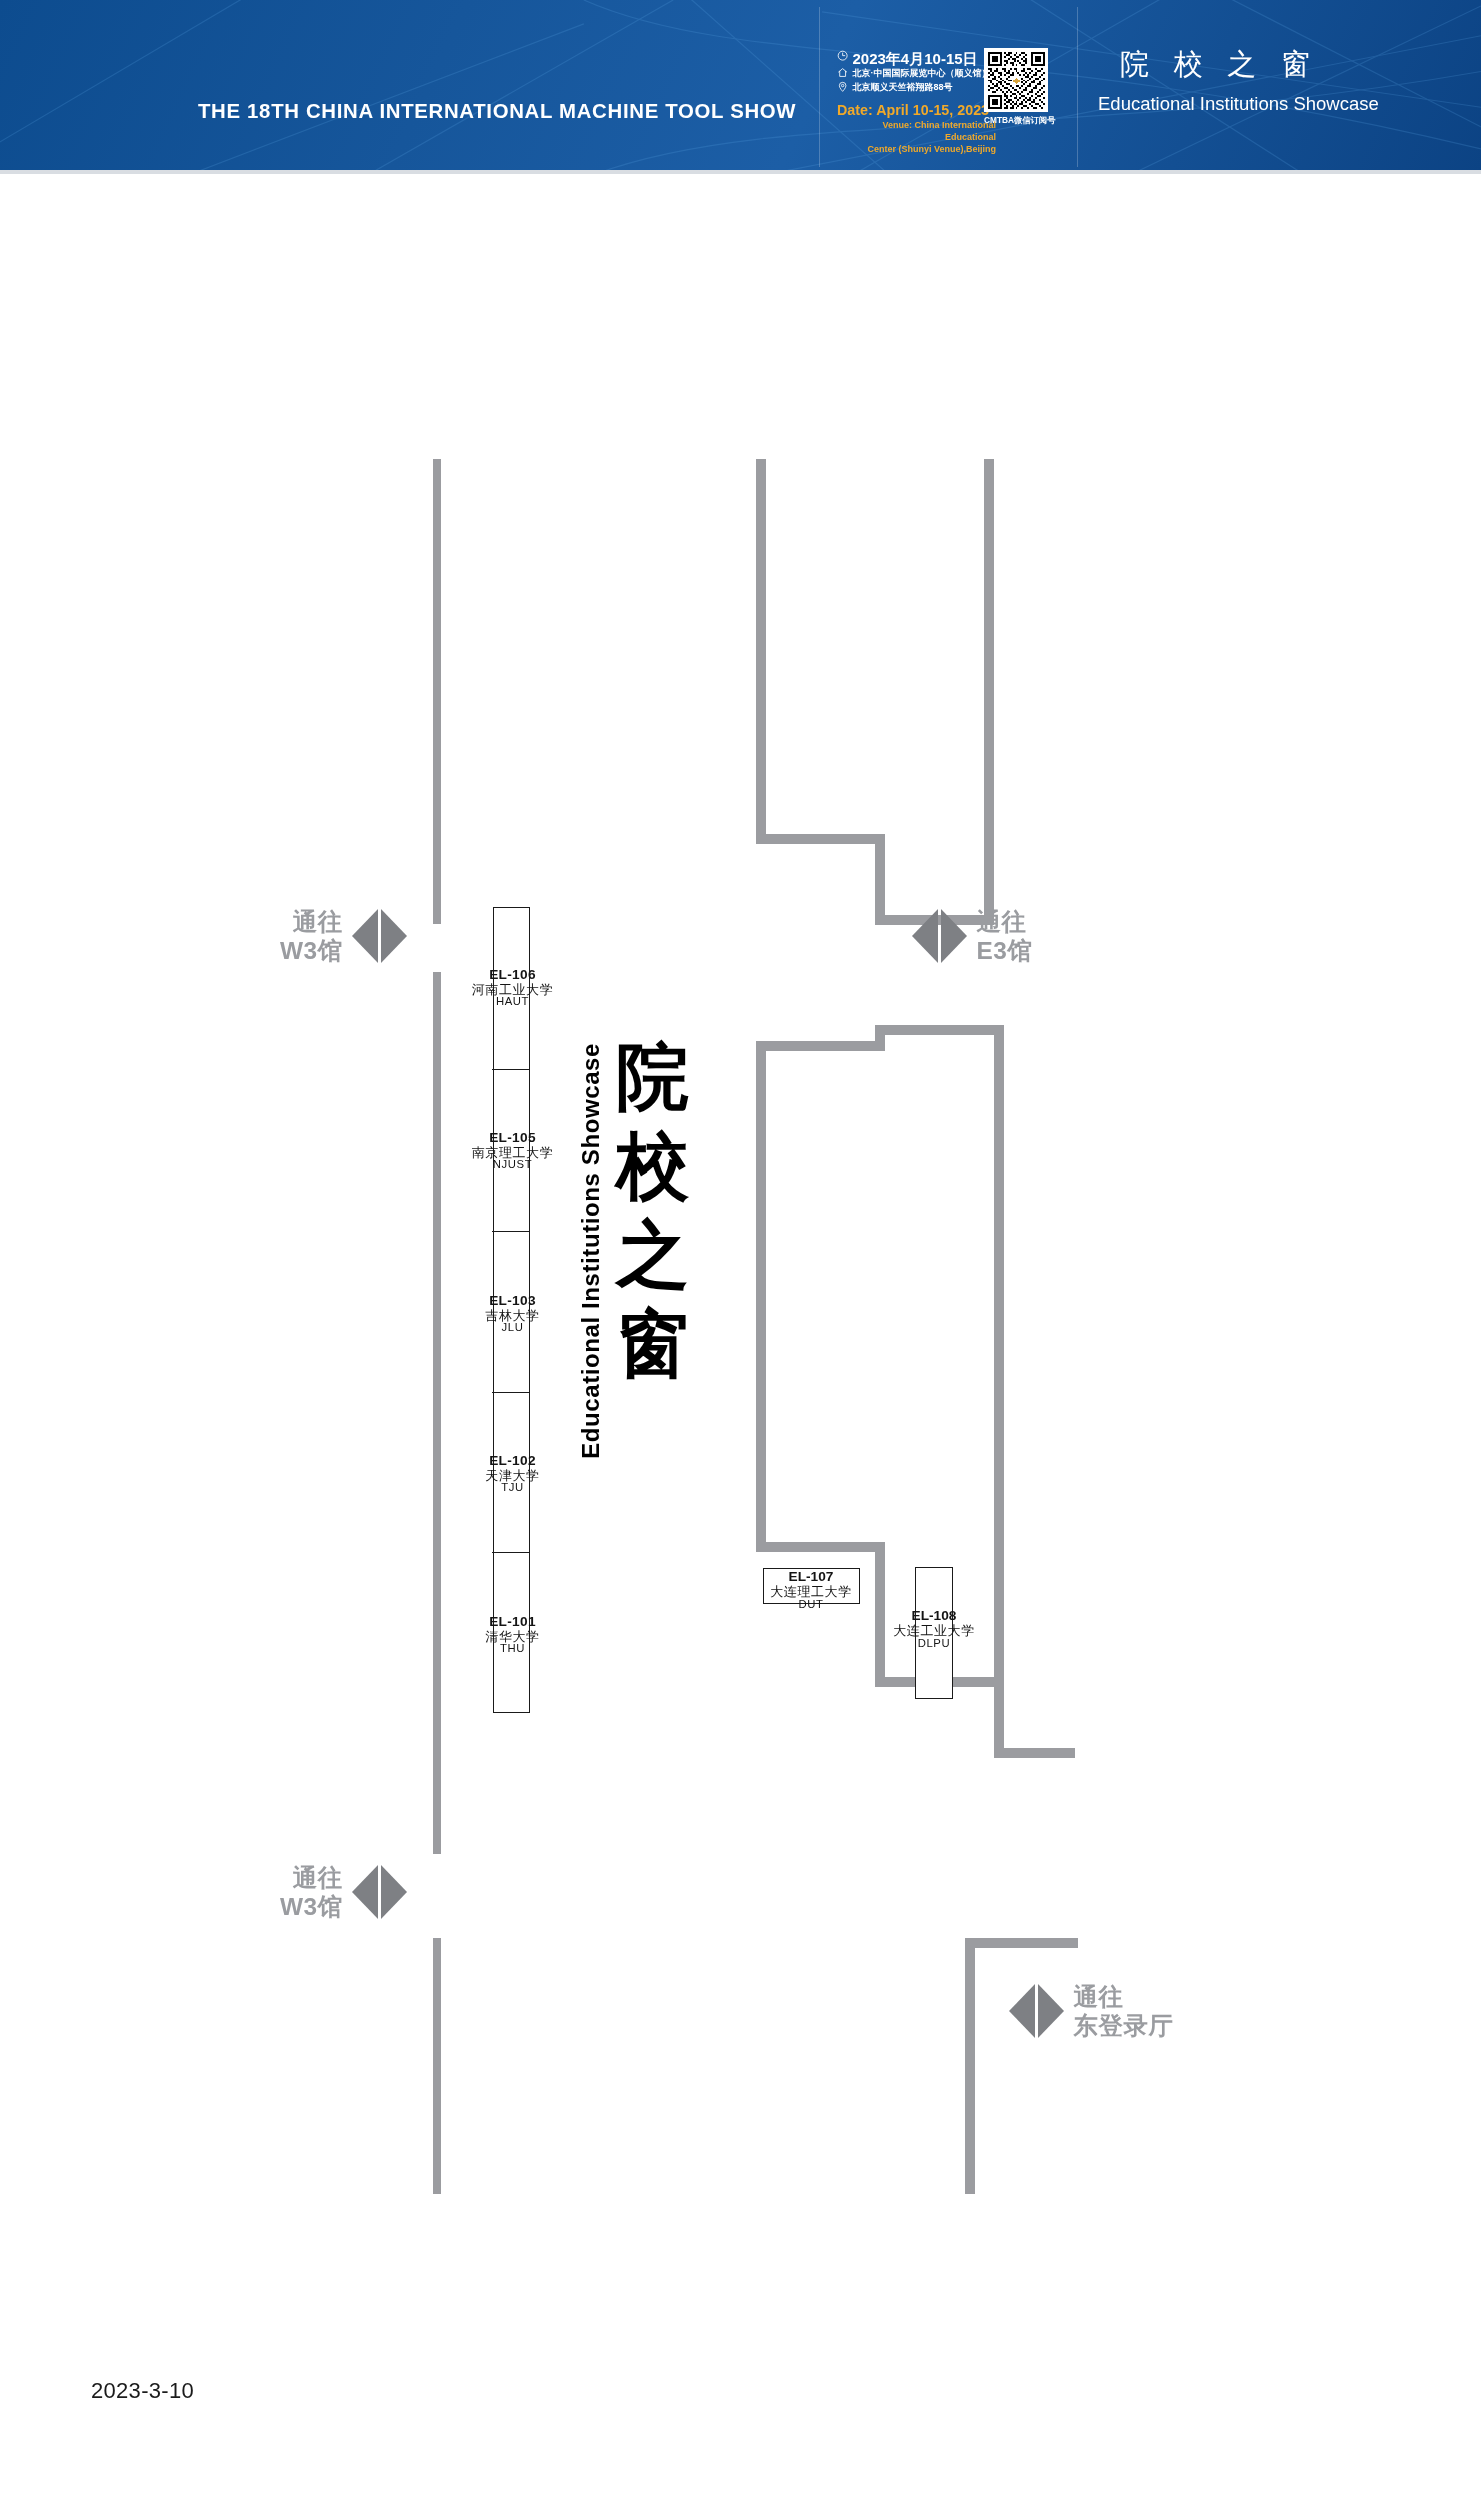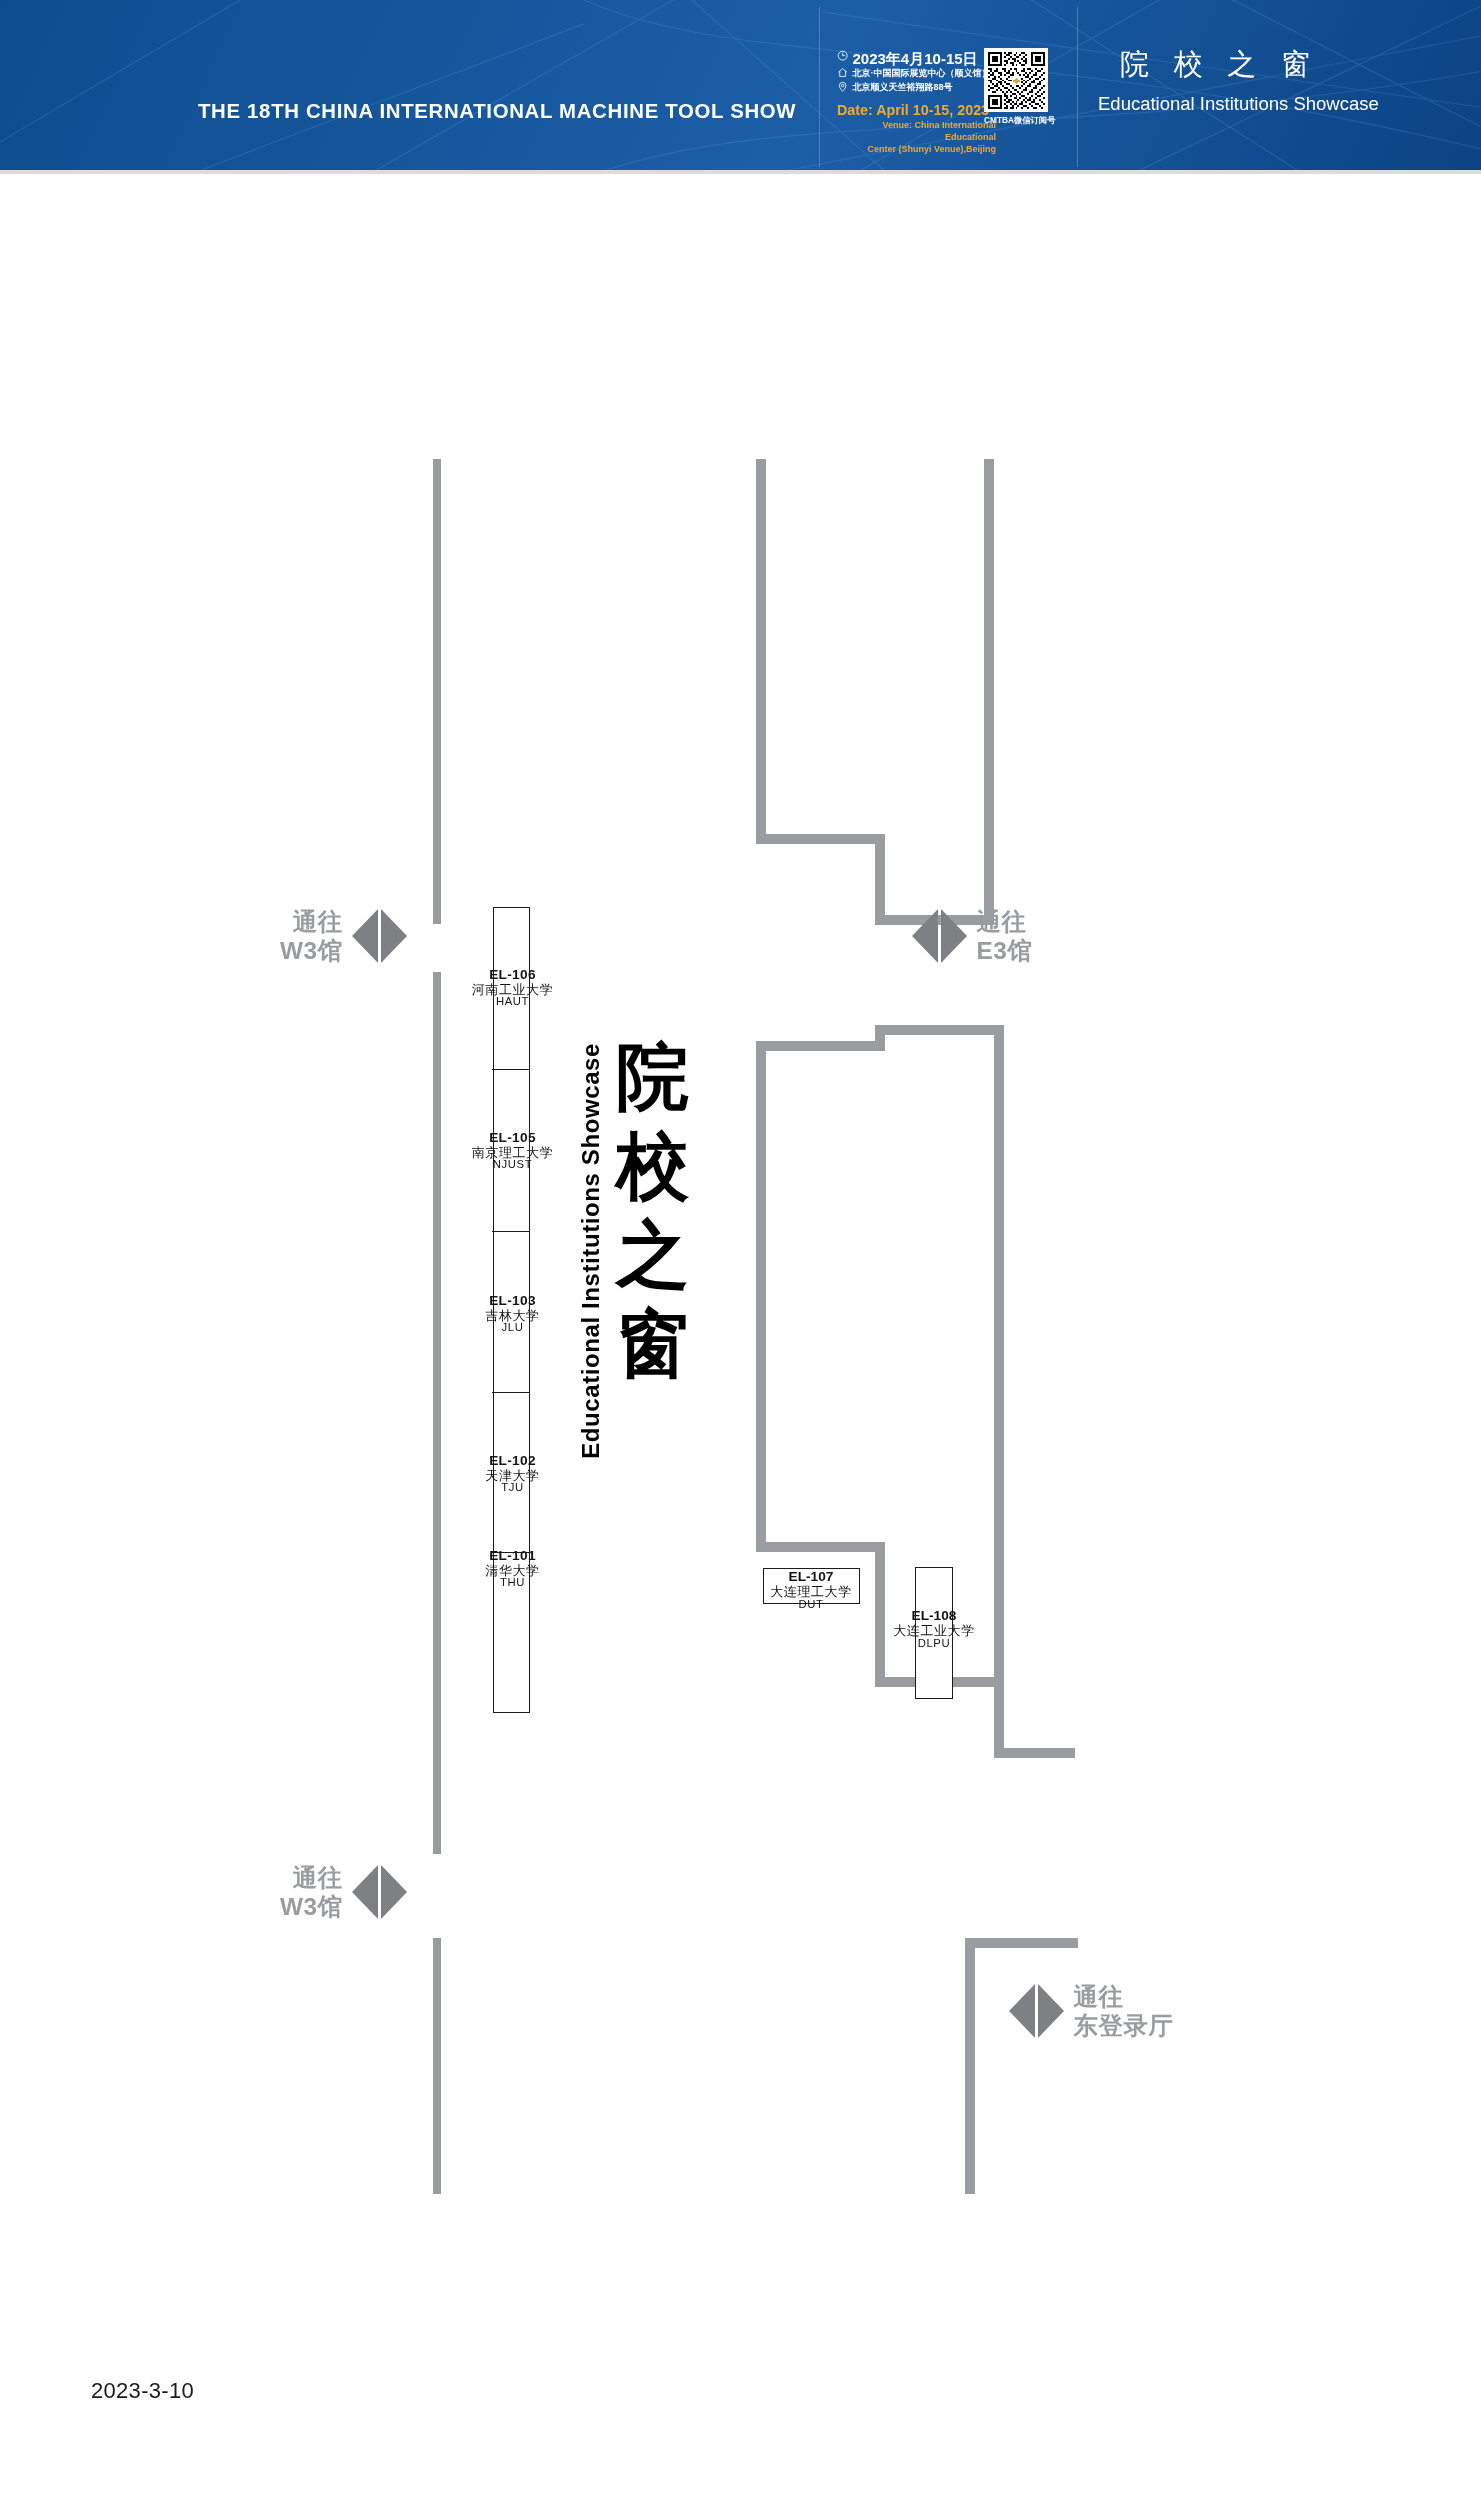--- a/index.html
+++ b/index.html
@@ -721,21 +721,21 @@
   <div class="booth-label" style="left:414px; top:1120px;">
     <span class="code">EL-103</span>
     <span class="cn">吉林大学</span>
     <span class="abbr">JLU</span>
   </div>
   <div class="booth-label" style="left:414px; top:1280px;">
     <span class="code">EL-102</span>
     <span class="cn">天津大学</span>
     <span class="abbr">TJU</span>
   </div>
-  <div class="booth-label" style="left:414px; top:1375px;">
+  <div class="booth-label" style="left:414px; top:1441px;">
     <span class="code">EL-101</span>
     <span class="cn">清华大学</span>
     <span class="abbr">THU</span>
   </div>
 
   <div class="vtitle-cn">
     <span>院</span>
     <span>校</span>
     <span>之</span>
     <span>窗</span>

